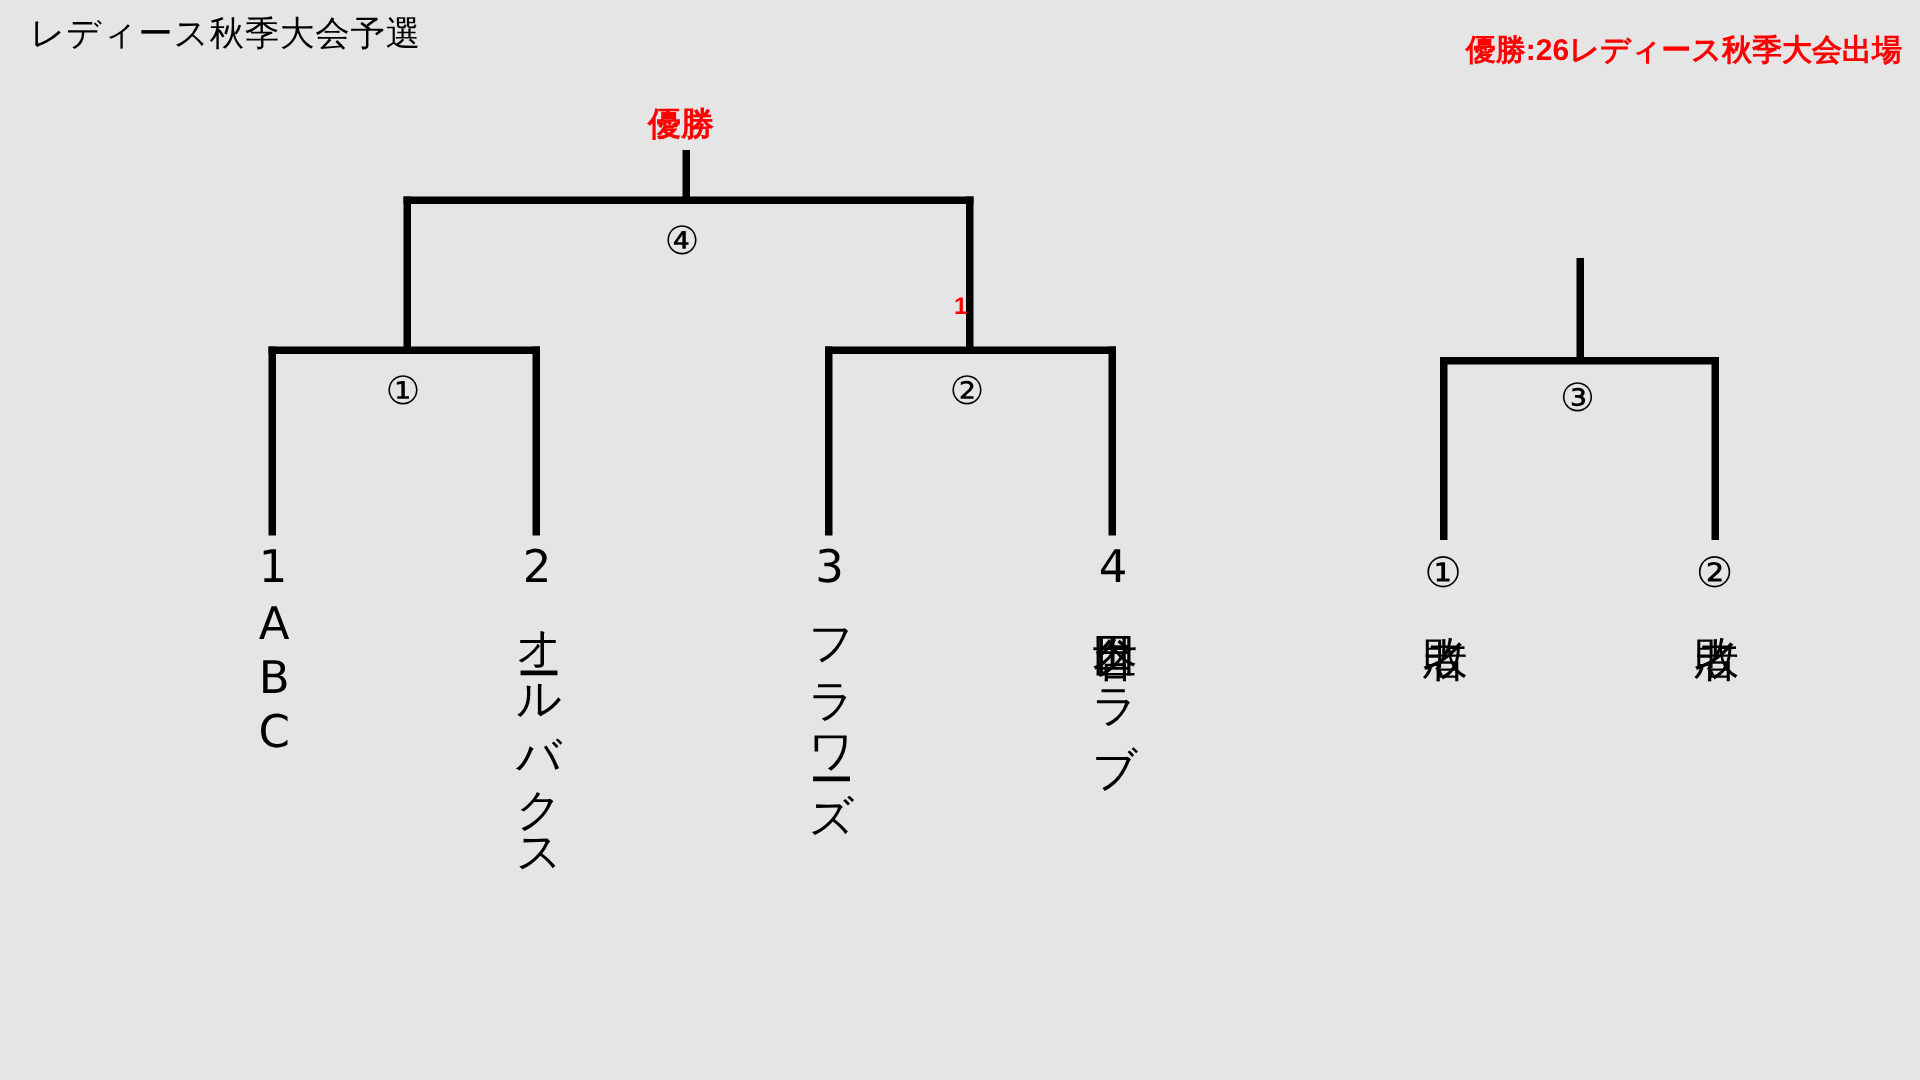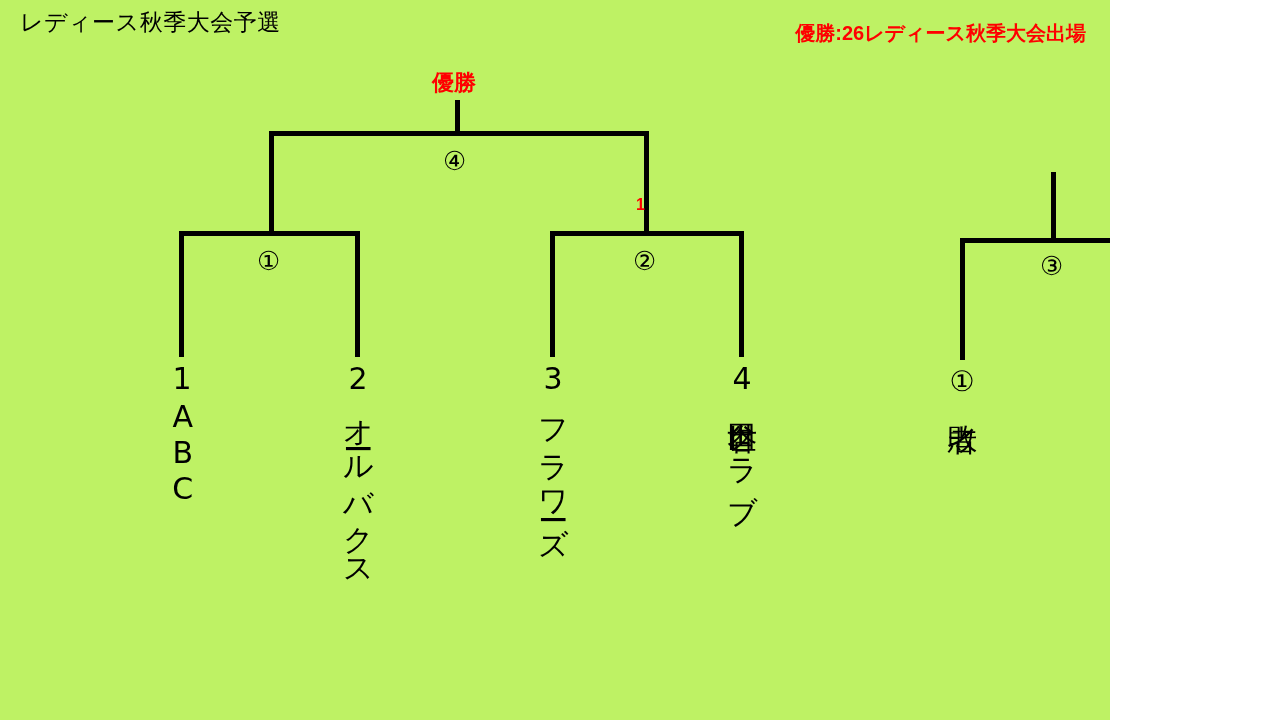--- a/index.html
+++ b/index.html
@@ -2,42 +2,42 @@
 <html><head>
 <meta charset="utf-8">
 <style>
   html, body {
     margin: 0;
     padding: 0;
     background: #ffffff;
   }
   #root {
     position: relative;
-    width: 1110px;
+    width: 1280px;
     height: 720px;
-    background: #bef264;
+    background: #e5e5e5;
     font-family: "Liberation Sans", "DejaVu Sans", sans-serif;
     overflow: hidden;
   }
 
   
   .title-block {
     position: absolute;
     left: 20px;
     top: 8px;
     color: #000000;
     line-height: 1.28;
     white-space: nowrap;
   }
   .title-main { font-size: 23px; letter-spacing: 0.5px; }
   .title-sub  { font-size: 19px; letter-spacing: 0.3px; }
 
   .champion-note {
     position: absolute;
-    right: 24px;
+    right: 12px;
     top: 20px;
     color: #ff0000;
     font-size: 20px;
     font-weight: bold;
     white-space: nowrap;
   }
 
   
   .hline {
     position: absolute;

